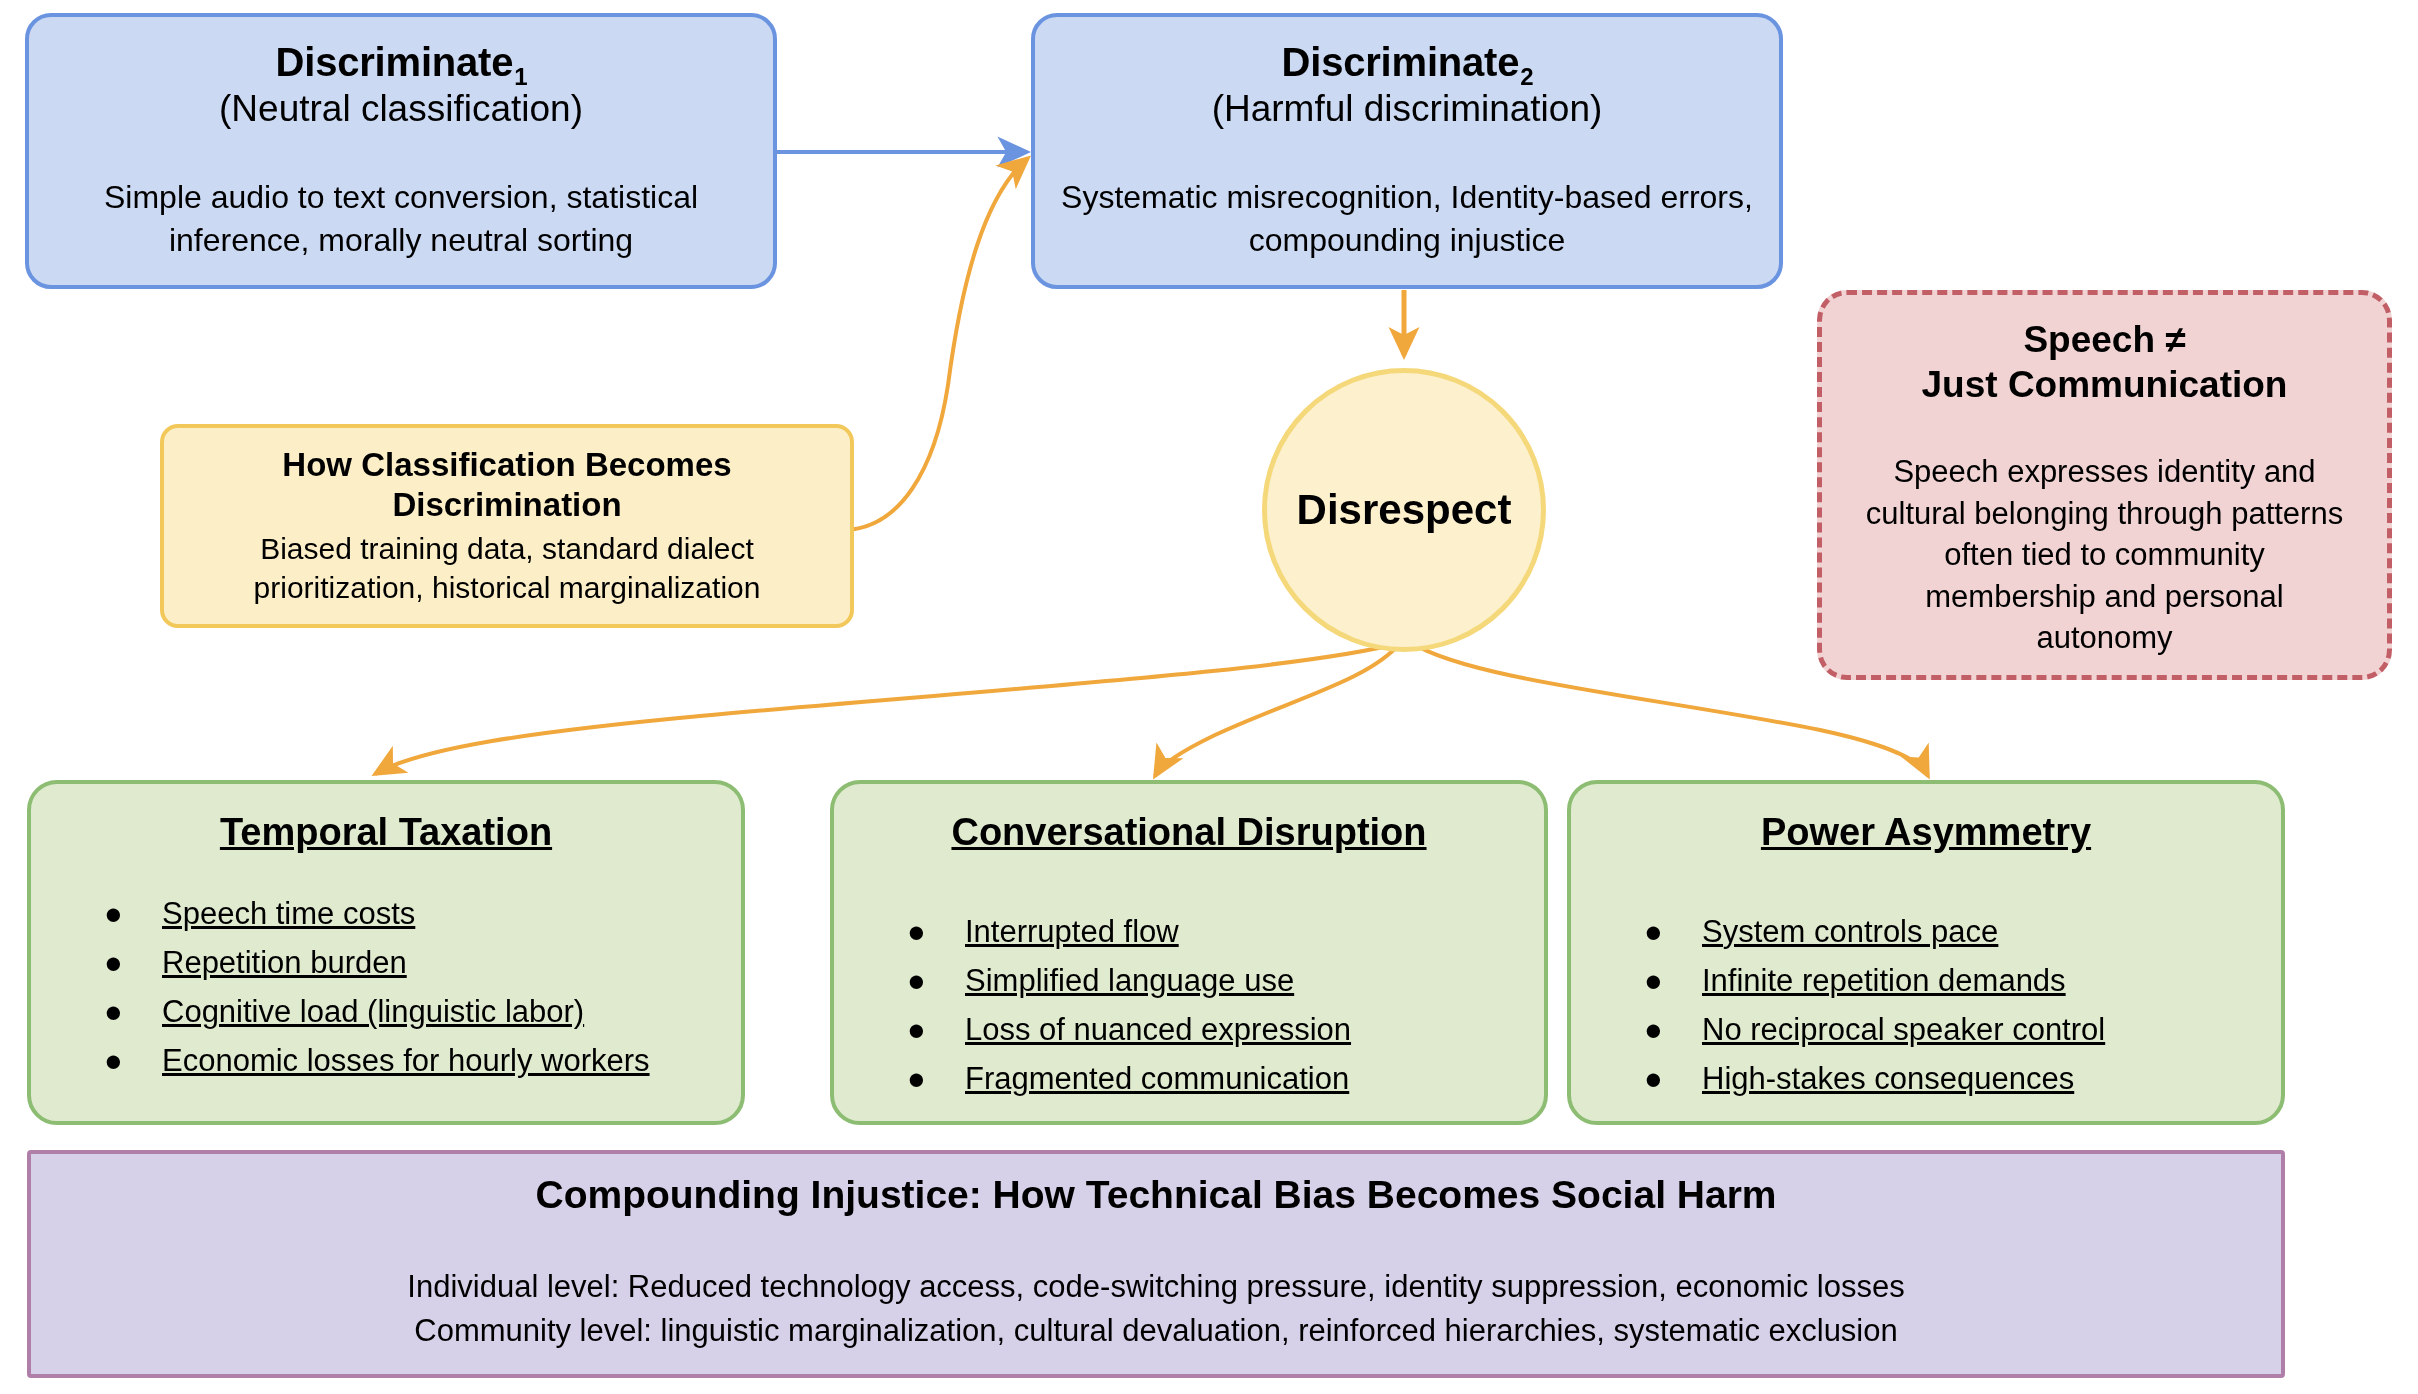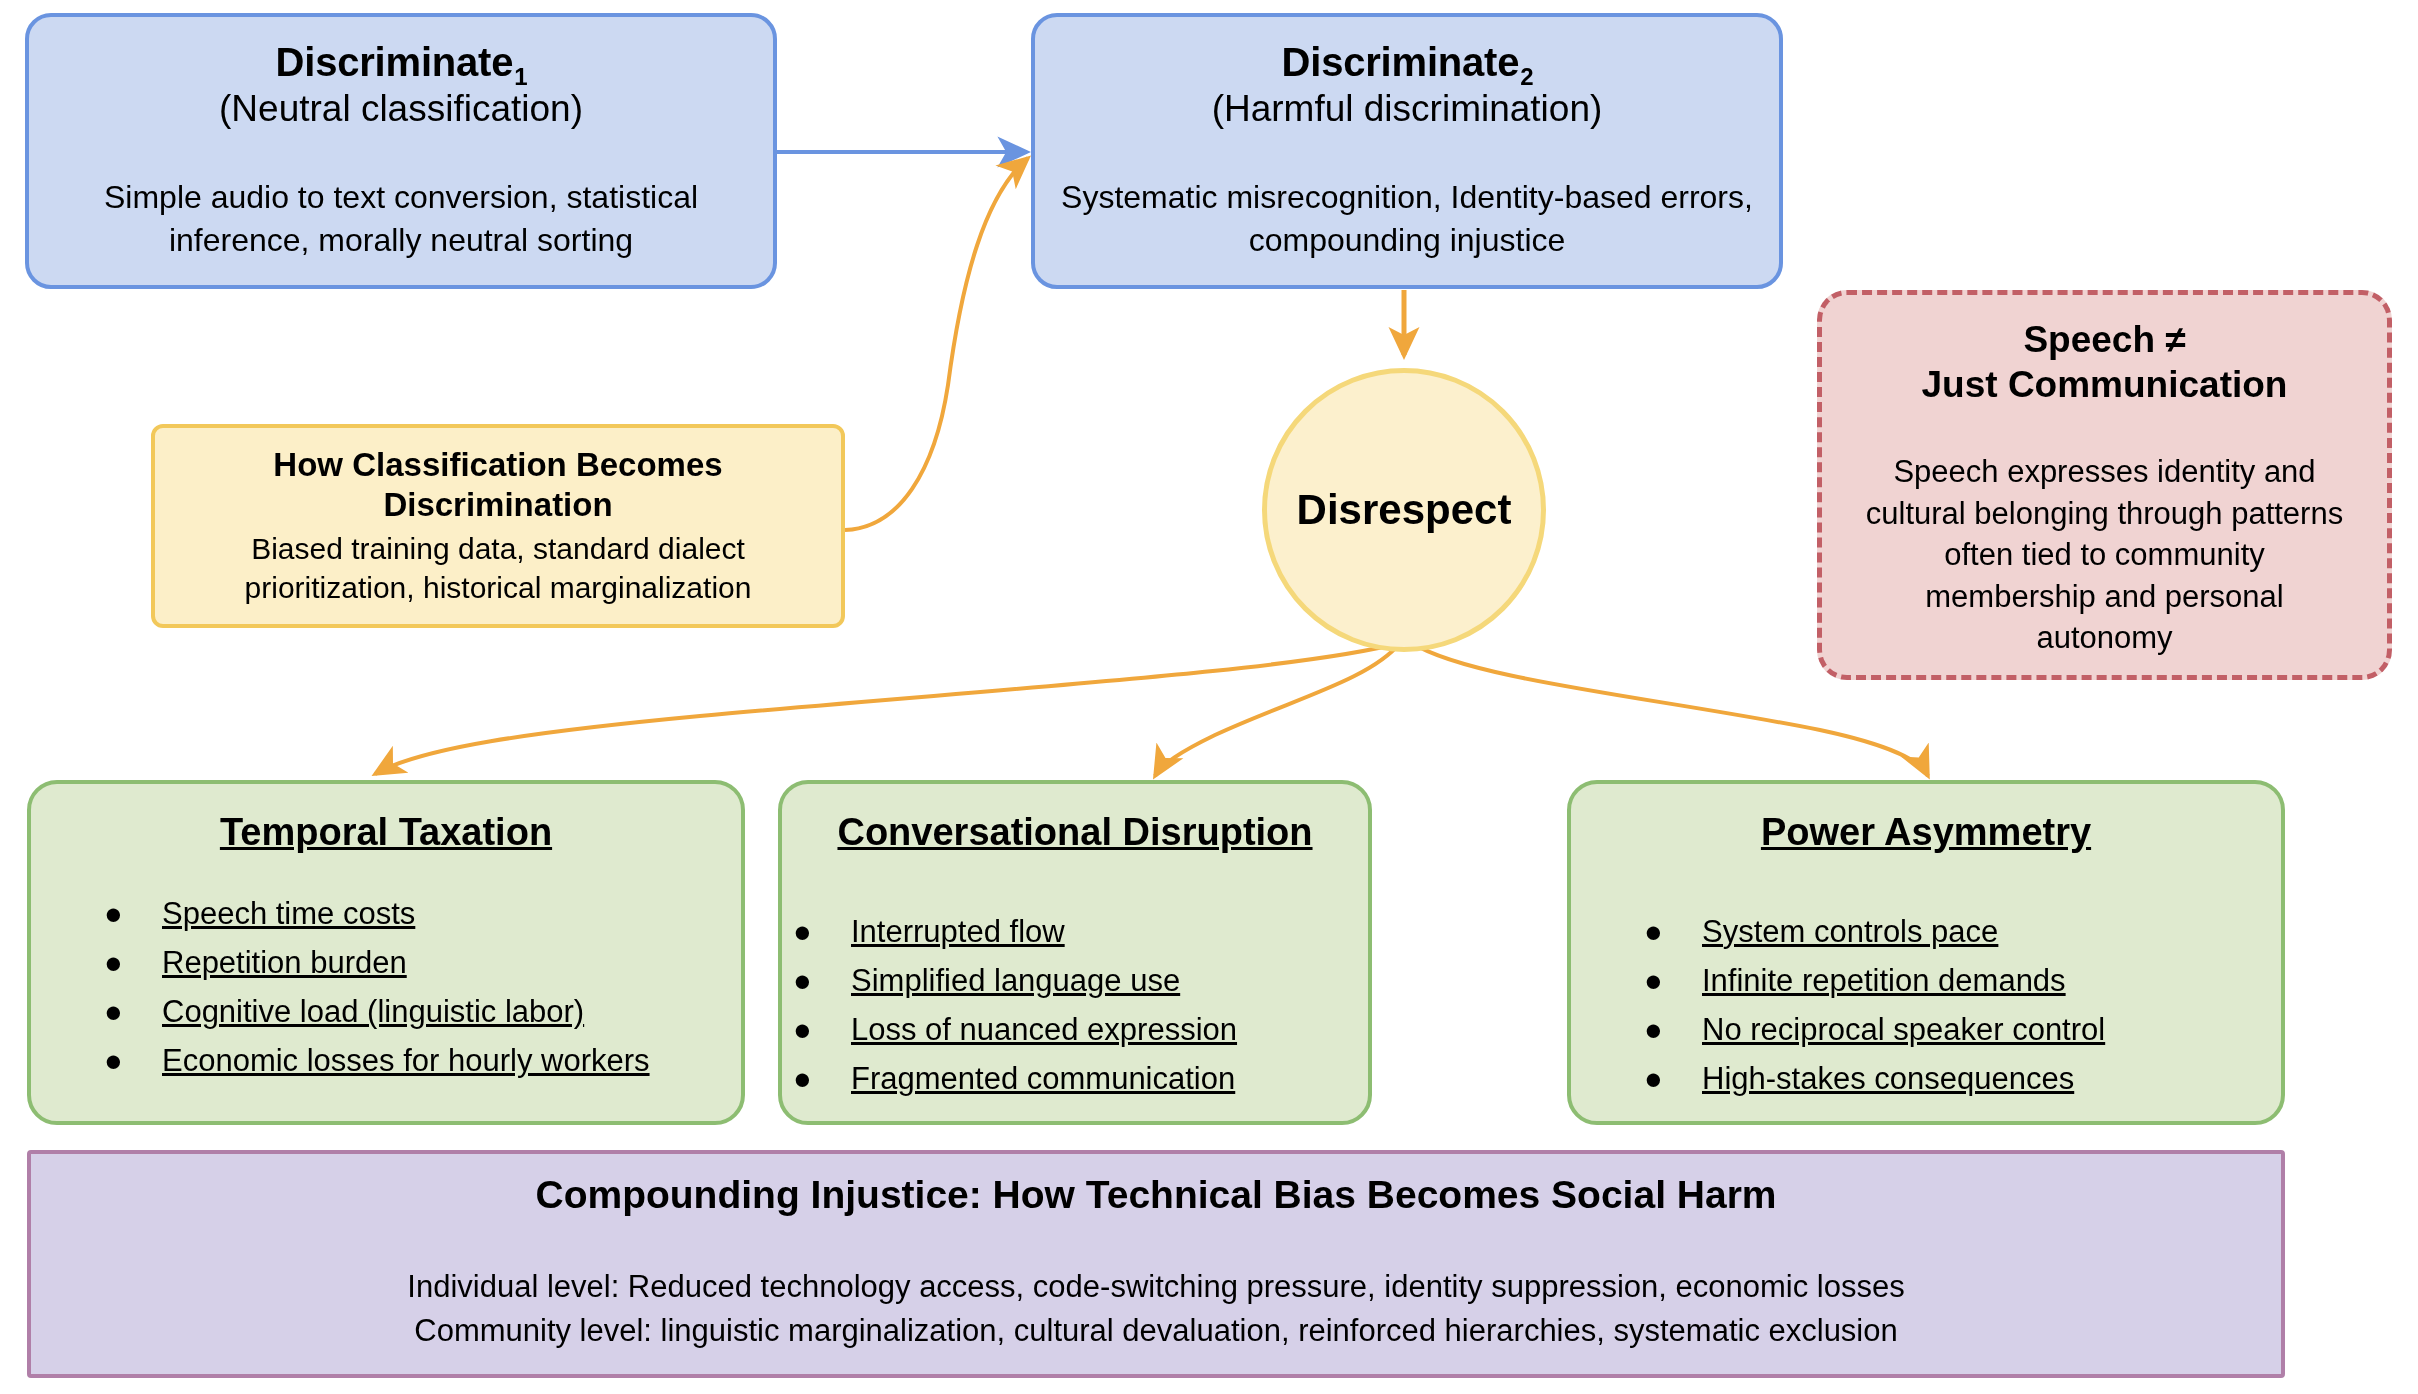--- a/index.html
+++ b/index.html
@@ -69,23 +69,24 @@
   .blue-body {
     font-size: 32px;
     font-weight: normal;
     line-height: 1.36;
     margin-top: 44px;
   }
   
   .yellow-box {
     background: #fcefc8;
     border: 4px solid #f2c85a;
-    border-radius: 12px;
+    border-radius: 18px;
     padding: 18px 22px;
     justify-content: center;
+    margin-left: 9px;
   }
   .yellow-title {
     font-size: 33px;
     font-weight: bold;
     line-height: 1.22;
   }
   .yellow-body {
     font-size: 30px;
     line-height: 1.3;
     margin-top: 4px;
@@ -254,21 +255,21 @@
         <span class="bullet">●</span>
         <span>Cognitive load (linguistic labor)</span>
       </li>
       <li>
         <span class="bullet">●</span>
         <span>Economic losses for hourly workers</span>
       </li>
     </ul>
   </div>
 
-  <div class="node green-box" style="left:778px; top:780px; width:594px; height:345px;">
+  <div class="node green-box" style="left:830px; top:780px; width:718px; height:345px;">
     <div class="green-title">Conversational Disruption</div>
     <ul class="green-list" style="margin-top:56px; width:600px;">
       <li>
         <span class="bullet">●</span>
         <span>Interrupted flow</span>
       </li>
       <li>
         <span class="bullet">●</span>
         <span>Simplified language use</span>
       </li>

